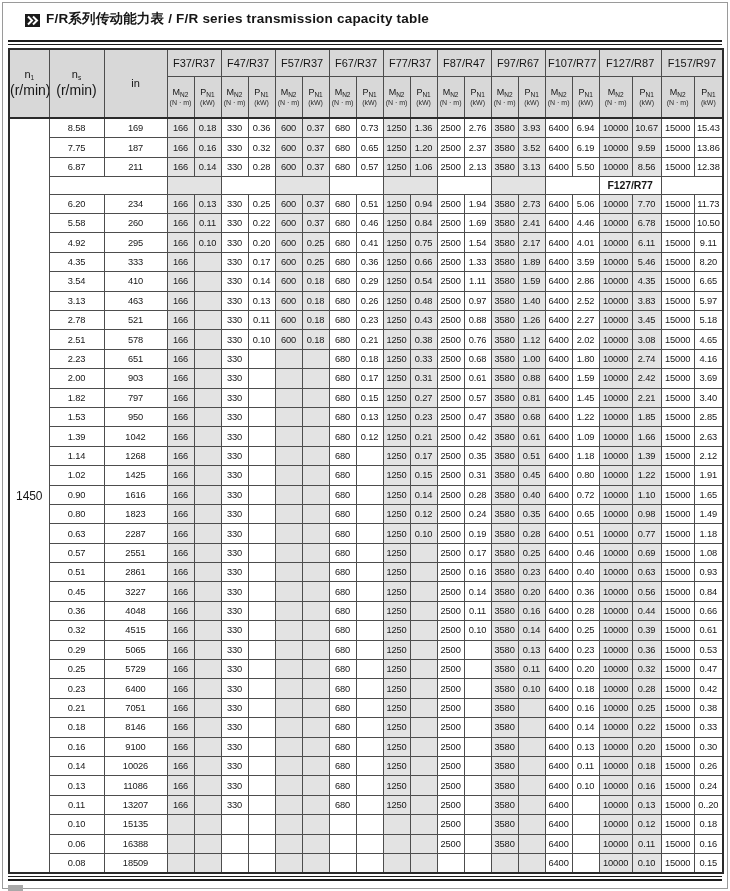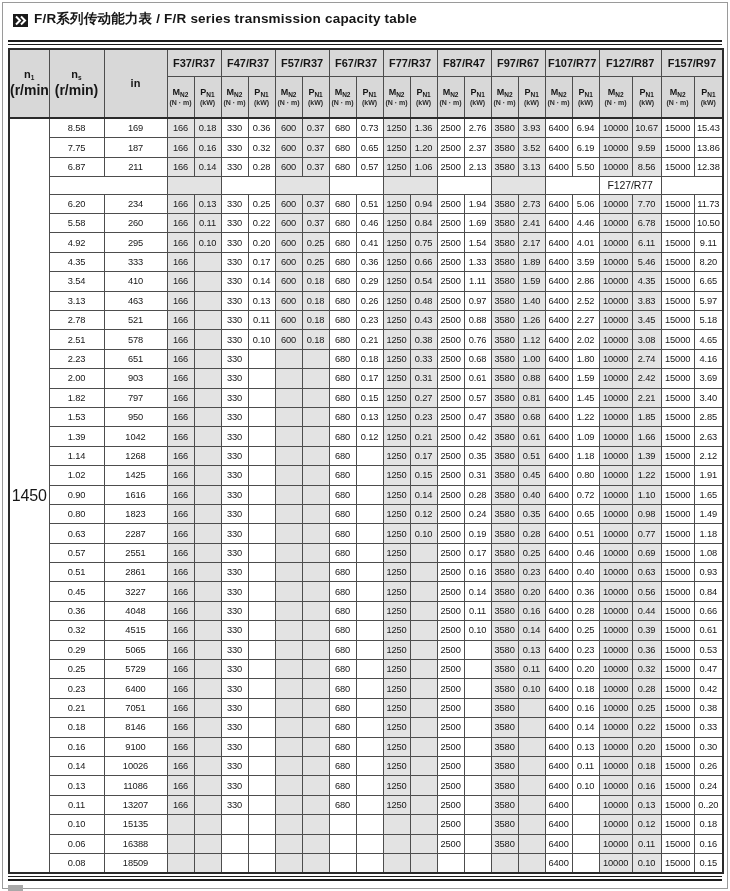--- a/index.html
+++ b/index.html
@@ -2,52 +2,52 @@
 <html><head>
 <meta charset="utf-8">
 <style>
   html,body{margin:0;padding:0;}
   body{
     width:730px;height:891px;position:relative;background:#ffffff;
     font-family:"Liberation Sans","DejaVu Sans",sans-serif;color:#161616;
     overflow:hidden;
   }
   .page-frame{position:absolute;inset:2px;border:1px solid #9a9a9a;pointer-events:none;}
-  .title-row{position:absolute;top:10px;left:13px;display:flex;align-items:center;gap:6px;}
+  .title-row{position:absolute;top:10px;left:25px;display:flex;align-items:center;gap:6px;}
   .title-icon{width:15px;height:13px;display:inline-block;}
   .title-text{font-size:13.5px;font-weight:bold;letter-spacing:0.2px;}
   .rule-top{position:absolute;top:40px;left:8px;width:714px;height:2px;
     border-top:2px solid #1c1c1c;border-bottom:1px solid #1c1c1c;}
   .rule-bottom{position:absolute;top:876px;left:8px;width:714px;height:2px;
     border-top:1px solid #1c1c1c;border-bottom:2px solid #1c1c1c;}
   .footer-mark{position:absolute;top:885px;left:8px;width:15px;height:8px;background:#a8a8a8;}
 
   table.cap-table{
     position:absolute;top:48px;left:8px;width:714px;
     border-collapse:collapse;table-layout:fixed;
     border:2px solid #2b2b2b;
   }
   .cap-table th,.cap-table td{
     border:1px solid #4d4d4d;padding:0;margin:0;
     text-align:center;vertical-align:middle;
     overflow:hidden;white-space:nowrap;
   }
-  .cap-table thead th{background:#d8d8d8;font-weight:700;}
+  .cap-table thead th{background:#d8d8d8;font-weight:400;}
   .cap-table thead{border-bottom:2px solid #2b2b2b;}
   tr.group-row th{height:26px;font-size:11px;}
   tr.sub-row th{height:40px;font-size:9px;line-height:1.15;}
   th.corner{font-size:10.5px;line-height:1.25;}
   .h-unit{font-size:14px;}
   .sub-unit{display:block;font-size:7px;color:#2a2a2a;}
   .cap-table sub{font-size:6.5px;vertical-align:-2px;}
   tbody td{height:18.4px;font-size:9.3px;letter-spacing:-0.1px;}
   td.shade{background:#e3e3e3;}
-  td.n1cell{font-size:16px;background:#ffffff;margin-top:8px;}
+  td.n1cell{font-size:12px;background:#ffffff;margin-top:8px;}
   td.nscell,td.incell{background:#ffffff;}
-  tr.sep-row td{height:16.5px;}
+  tr.sep-row td{height:16.5px;font-weight:bold;}
   td.mid-label{font-size:10.5px;background:#ffffff;}
 </style>
 </head>
 <body>
 
 <div class="page-frame"></div>
 
 <div class="title-row">
   <span class="title-icon">
     <svg width="15" height="13" viewBox="0 0 15 13" aria-hidden="true">

